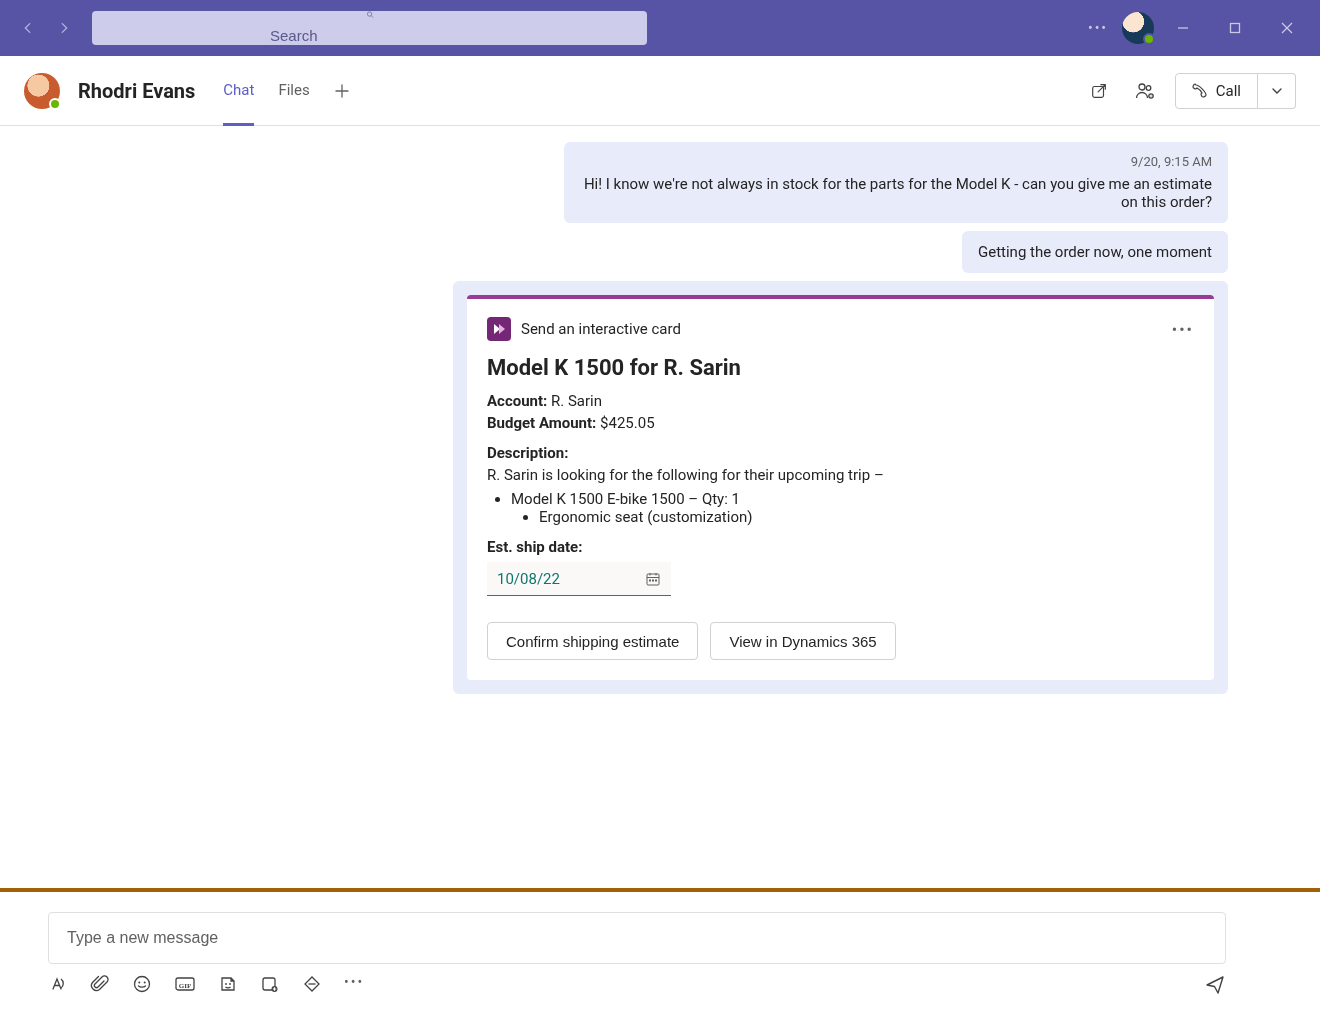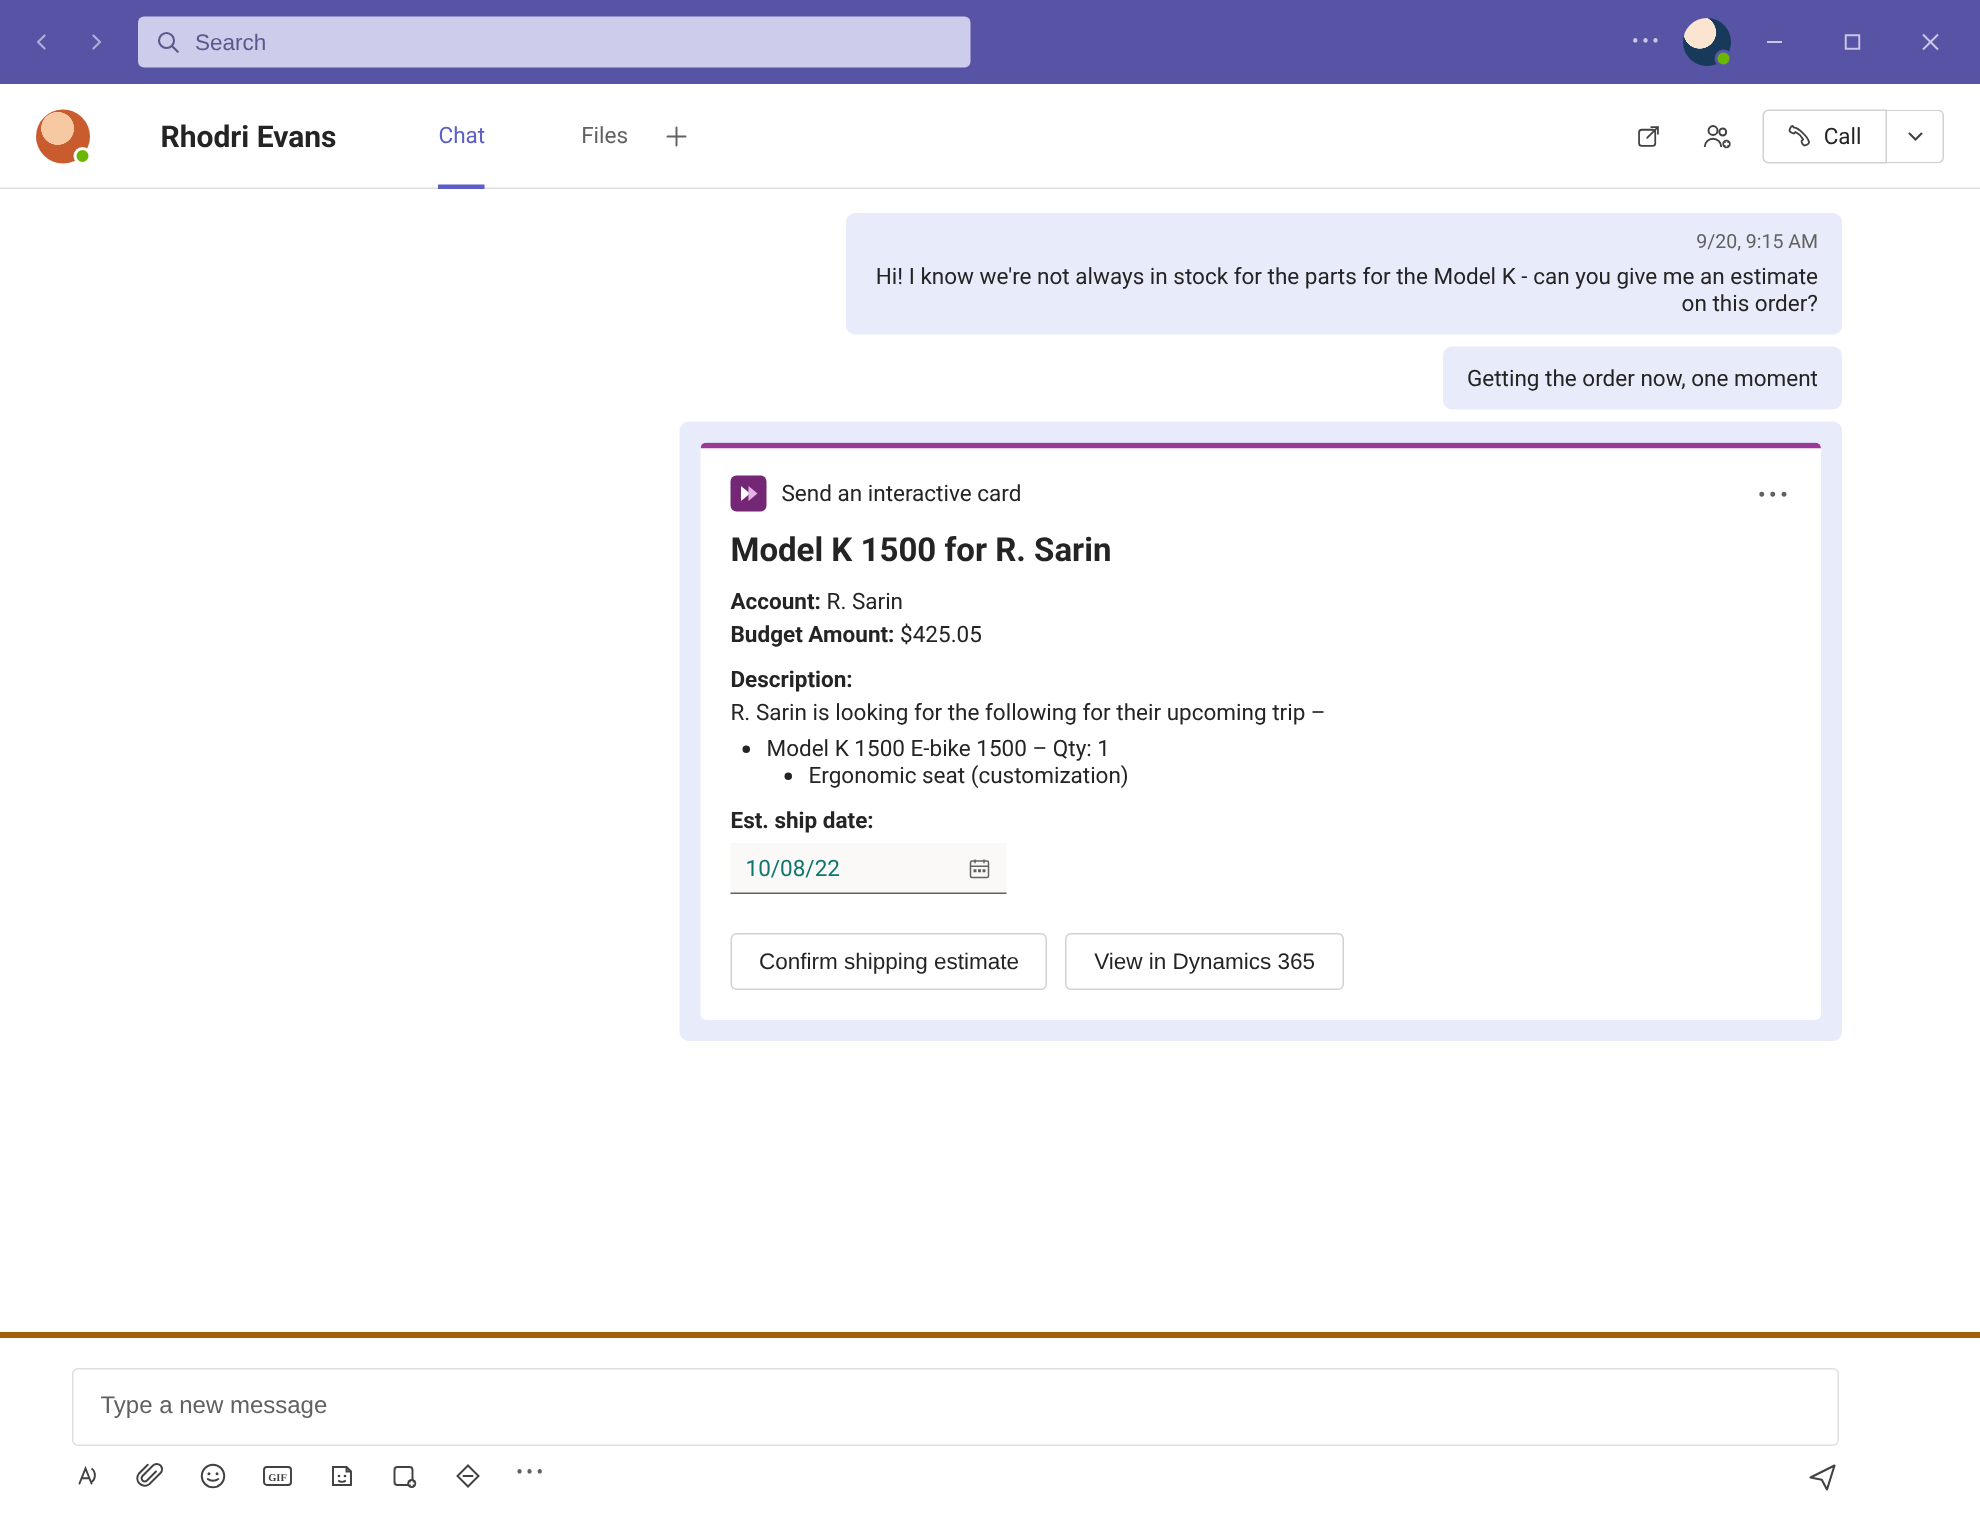--- a/index.html
+++ b/index.html
@@ -9,37 +9,37 @@
     font-size:14px; color:#242424; background:#fff;
     width:1320px; height:1016px; overflow:hidden;
   }
 
   
   .titlebar {
     height:56px; background:#5754a5; display:flex; align-items:center;
     padding:0 10px; color:#cac8e4;
   }
   .nav-btn { width:36px; height:36px; display:flex; align-items:center; justify-content:center; border-radius:4px; cursor:pointer; }
-  .search-wrap { margin-left:10px; width:555px; height:34px; background:#cdccea; border-radius:4px; display:flex; align-items:center; padding:0 12px; gap:8px; cursor:text; }
+  .search-wrap { margin-left:10px; width:555px; height:34px; background:#cdccea; border-radius:4px; display:flex; align-items:center; padding:0 12px; gap:8px; cursor:text;flex-direction:column; }
   .search-wrap input { border:none; background:transparent; outline:none; font-size:15px; flex:1; color:#4f4e78; }
   .search-wrap input::placeholder { color:#5a588c; }
   .title-right { margin-left:auto; display:flex; align-items:center; gap:6px; }
   .avatar { width:32px; height:32px; border-radius:50%; position:relative; background: radial-gradient(circle at 35% 30%, #fbe5d1 0 35%, #17395a 36% 100%); }
   .avatar .presence, .chat-avatar .presence { position:absolute; right:-1px; bottom:-1px; width:12px; height:12px; border-radius:50%; background:#6bb700; border:2px solid #5754a5; }
   .win-btn { width:46px; height:36px; display:flex; align-items:center; justify-content:center; cursor:pointer; }
 
   
   .chat-header {
     height:70px; border-bottom:1px solid #e1dfdd; display:flex; align-items:center; padding:0 24px; gap:18px;
   }
   .chat-avatar { width:36px; height:36px; border-radius:50%; position:relative; background: radial-gradient(circle at 40% 35%, #f7c9a2 0 34%, #c95c2e 35% 100%); }
   .chat-avatar .presence { border-color:#fff; }
-  .chat-name { font-size:20px; font-weight:700; color:#242424;margin-left:29px; }
+  .chat-name { font-size:20px; font-weight:700; color:#242424; }
   .tabs { display:flex; gap:24px; margin-left:10px; align-items:center; height:100%; }
-  .tab { font-size:15px; color:#616161; cursor:pointer; height:100%; display:flex; align-items:center; border-bottom:3px solid transparent; margin-bottom:-1px;margin-left:40px; }
+  .tab { font-size:15px; color:#616161; cursor:pointer; height:100%; display:flex; align-items:center; border-bottom:3px solid transparent; margin-bottom:-1px; }
   .tab.active { color:#5b5fc7; border-bottom-color:#5b5fc7; }
   .add-tab { color:#616161; cursor:pointer; font-size:20px; font-weight:300; }
   .header-right { margin-left:auto; display:flex; align-items:center; gap:14px; }
   .icon-btn { width:32px; height:32px; display:flex; align-items:center; justify-content:center; cursor:pointer; color:#424242; border-radius:4px; }
   .call-group { display:flex; }
   .call-btn { height:36px; border:1px solid #d1d1d1; background:#fff; border-radius:4px 0 0 4px; display:flex; align-items:center; gap:8px; padding:0 16px; font-size:15px; cursor:pointer; color:#242424; }
   .call-drop { height:36px; width:38px; border:1px solid #d1d1d1; border-left:none; background:#fff; border-radius:0 4px 4px 0; display:flex; align-items:center; justify-content:center; cursor:pointer; }
 
   
   .messages { padding:16px 0 0 0; height:calc(100% - 56px - 70px - 120px); overflow:hidden; background:#fff; }

